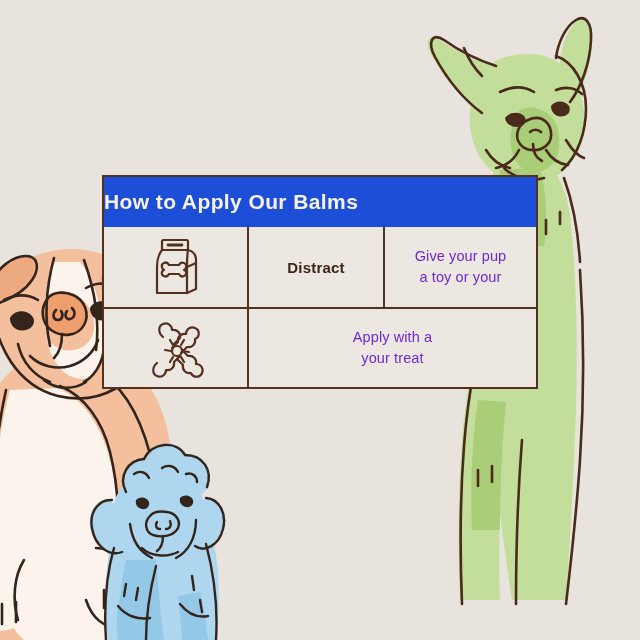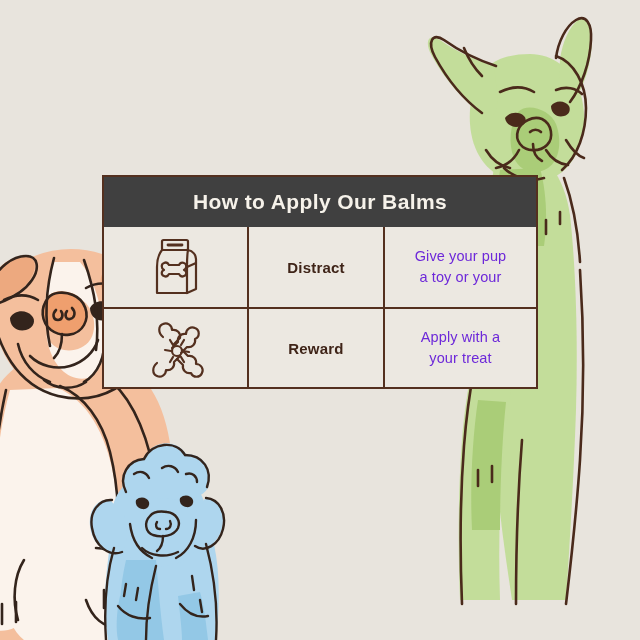--- a/index.html
+++ b/index.html
@@ -22,23 +22,23 @@
   .card{
     position:absolute;
     left:102px;top:175px;
     width:436px;
     z-index:2;
     border:2px solid #54301f;
     box-sizing:border-box;
     background:#ece8e1;
   }
   .card-header{
-    background:#404040;
+    background:#1d4ed8;
     height:50px;
-    display:flex;align-items:center;justify-content:center;
+    display:flex;align-items:center;
     box-sizing:border-box;
   }
   .card-header .title{
     color:#f6f2ea;
     font-size:21px;
     font-weight:bold;
     letter-spacing:.4px;
   }
   .rows{display:block;}
   .row{
@@ -290,23 +290,20 @@
 
             <circle cx="34" cy="34" r="5"></circle>
             <path d="M30 28 L27 23"></path>
             <path d="M38 28 L41 23"></path>
             <path d="M30 40 L27 45"></path>
             <path d="M38 40 L41 45"></path>
             <path d="M28 34 L22 33"></path>
             <path d="M40 34 L46 35"></path>
           </svg>
         </div>
-        <div class="cell cell-label">
-          <span class="label-text">Reward</span>
-        </div>
         <div class="cell cell-desc">
           <div class="desc-text">
             <span>Apply with a</span><br>
             <span>your treat</span>
           </div>
         </div>
       </div>
 
     </div>
   </div>

